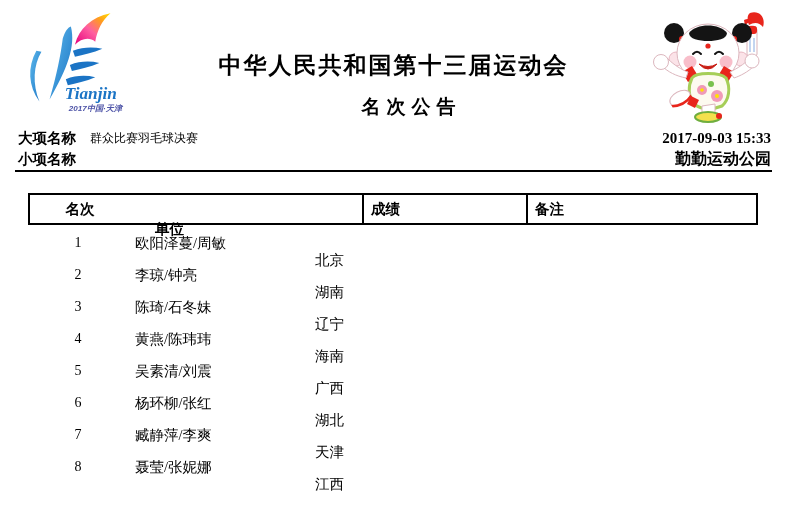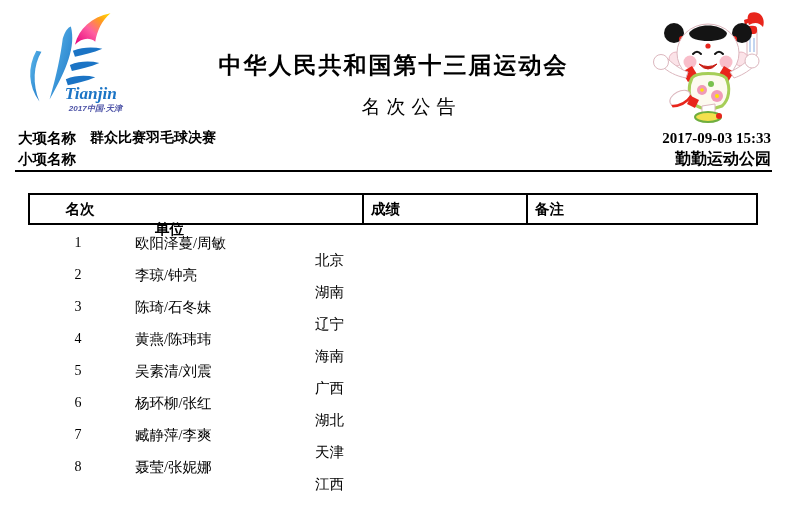--- a/index.html
+++ b/index.html
@@ -7,30 +7,30 @@
     position:relative; width:787px; height:514px; background:#ffffff;
     font-family:"Liberation Serif","DejaVu Serif",serif; color:#000; overflow:hidden;
   }
   
   .page-title {
     position:absolute; left:0; right:0; top:50px; text-align:center;
     font-size:23px; font-weight:700; letter-spacing:2px;
   }
   .page-subtitle {
     position:absolute; left:0; right:0; top:94px; text-align:center;
-    font-size:19px; font-weight:400; letter-spacing:6px;margin-left:36px;
+    font-size:19px; font-weight:700; letter-spacing:6px;margin-left:36px;
   }
   .games-logo { position:absolute; left:12px; top:10px; width:134px; height:112px; }
   .mascot { position:absolute; left:643px; top:6px; width:136px; height:118px; }
   
   .meta-line { position:absolute; left:18px; right:16px; height:18px; display:flex; align-items:center; }
   .meta-line1 { top:129px; }
   .meta-line2 { top:150px; }
   .meta-label { font-weight:700; font-size:14.5px; }
-  .meta-value { font-weight:700; font-size:14px; margin-left:14px;text-align:center; }
+  .meta-value { font-weight:400; font-size:12px; margin-left:14px;text-align:center; }
   .meta-right { margin-left:auto; font-weight:700; }
   .meta-datetime { font-size:15px; font-family:"Liberation Serif","DejaVu Serif",serif; }
   .meta-venue { font-size:16px; }
   .divider { position:absolute; left:15px; top:170px; width:757px; height:2px; background:#000; }
   
   .results-table { position:absolute; left:28px; top:193px; width:730px; }
   .thead { display:flex; height:32px; border:2px solid #000; box-sizing:border-box;gap:16px; }
   .th {
     box-sizing:border-box; display:flex; align-items:center;
     font-weight:700; font-size:14.5px; padding-left:7px; border-left:2px solid #000;

